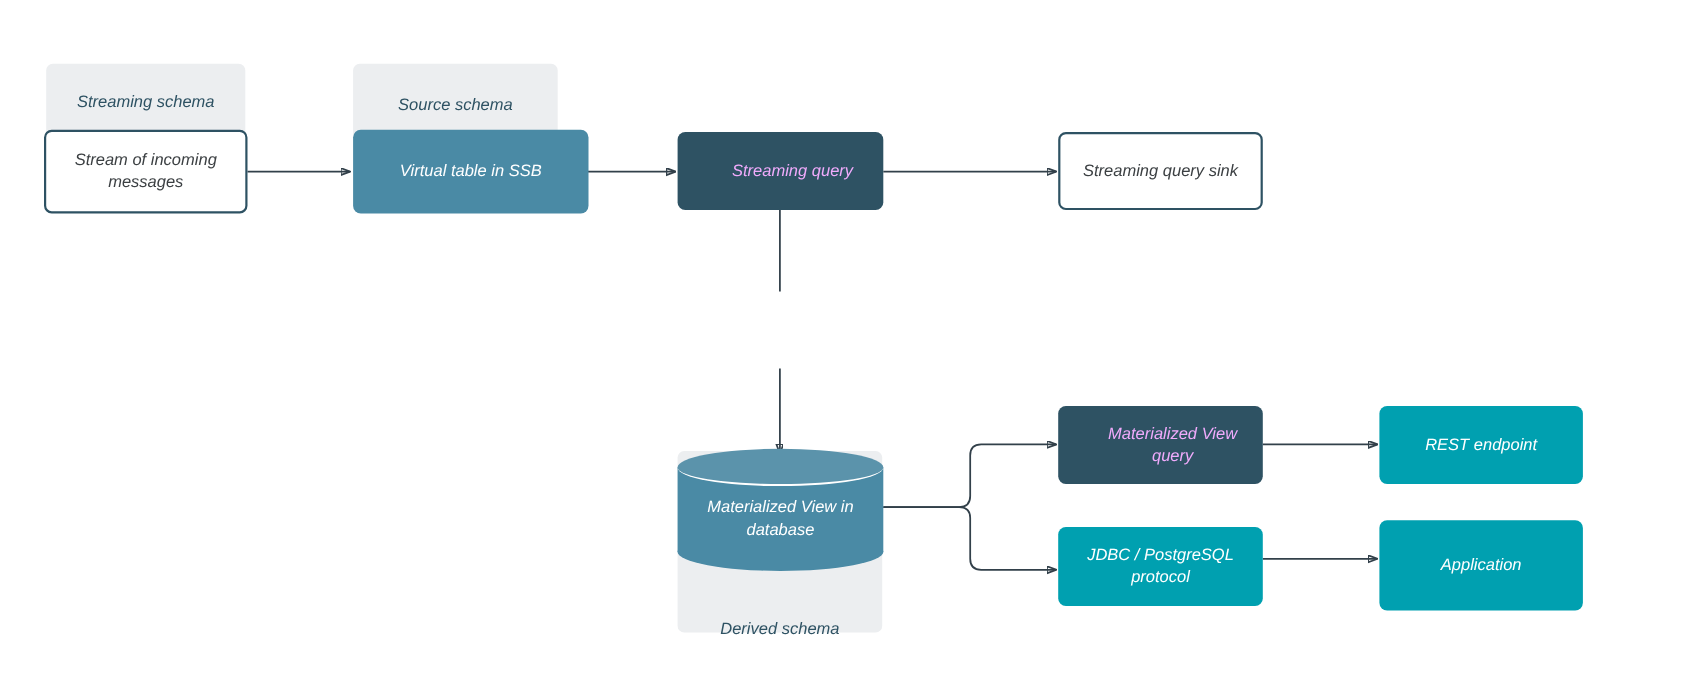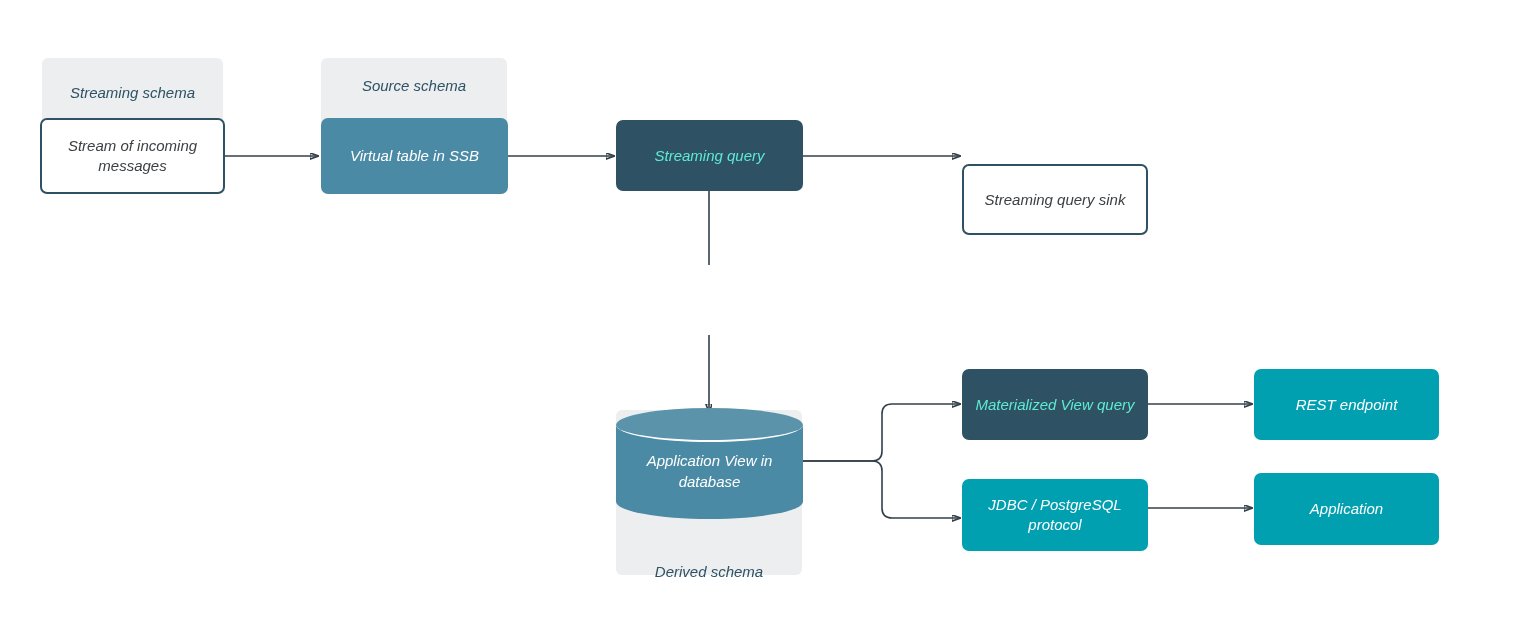--- a/index.html
+++ b/index.html
@@ -49,21 +49,22 @@
     background: #ffffff;
     border: 2px solid #2e5263;
     color: #3c4043;
   }
   .node.steel {
     background: #4a8aa5;
     color: #ffffff;
   }
   .node.slate {
     background: #2e5263;
-    color: #5eead4;
+    color: #f0abfc;
+    padding-left: 32px;
   }
   .node.gray {
     background: #a0a4a8;
     color: #ffffff;
   }
   .node.teal {
     background: #00a0b0;
     color: #ffffff;
   }
   .cyl {
@@ -115,21 +116,21 @@
 </style>
 </head>
 <body>
 
 <div id="canvas">
 
   <div class="schema-panel" style="left:42px; top:58px; width:181px; height:80px;"></div>
   <div class="schema-label" style="left:42px; top:83px; width:181px;">Streaming schema</div>
 
   <div class="schema-panel" style="left:321px; top:58px; width:186px; height:80px;"></div>
-  <div class="schema-label" style="left:321px; top:76px; width:186px;">Source schema</div>
+  <div class="schema-label" style="left:321px; top:86px; width:186px;">Source schema</div>
 
   <div class="schema-panel" style="left:616px; top:410px; width:186px; height:165px;"></div>
   <div class="schema-label" style="left:616px; top:532px; width:186px;margin-top:30px;">Derived schema</div>
 
   <svg class="links">
     <defs>
       <marker id="arrow" markerWidth="9" markerHeight="9" refX="8.2" refY="3.2" orient="auto" markerUnits="userSpaceOnUse">
         <path d="M0,0 L8.6,3.2 L0,6.4 z" fill="#32404a" stroke="none"></path>
       </marker>
     </defs>
@@ -148,35 +149,35 @@
 
     <path d="M803,461 L872,461 Q882,461 882,471 L882,508 Q882,518 892,518 L960,518" marker-end="url(#arrow)"></path>
 
     <line x1="1148" y1="404" x2="1252" y2="404" marker-end="url(#arrow)"></line>
 
     <line x1="1148" y1="508" x2="1252" y2="508" marker-end="url(#arrow)"></line>
   </svg>
 
   <div class="node outlined" style="left:40px; top:118px; width:185px; height:76px;">Stream of incoming messages</div>
 
-  <div class="node steel" style="left:321px; top:118px; width:187px; height:76px;">Virtual table in SSB</div>
+  <div class="node steel" style="left:321px; top:118px; width:214px; height:76px;">Virtual table in SSB</div>
 
   <div class="node slate" style="left:616px; top:120px; width:187px; height:71px;">Streaming query</div>
 
-  <div class="node outlined" style="left:962px; top:120px; width:186px; height:71px;margin-top:44px;">Streaming query sink</div>
+  <div class="node outlined" style="left:962px; top:120px; width:186px; height:71px;">Streaming query sink</div>
 
 
   <div class="cyl" style="left:616px; top:408px; width:187px; height:111px;">
     <div class="cyl-bottom" style="top:76px; width:187px; height:35px;"></div>
     <div class="cyl-body" style="top:17px; width:187px; height:77px;"></div>
     <div class="cyl-top" style="top:0px; width:187px; height:34px;"></div>
-    <div class="cyl-label" style="top:42px;">Application View in database</div>
+    <div class="cyl-label" style="top:42px;">Materialized View in database</div>
   </div>
 
   <div class="node slate" style="left:962px; top:369px; width:186px; height:71px;">Materialized View query</div>
 
   <div class="node teal" style="left:962px; top:479px; width:186px; height:72px;">JDBC / PostgreSQL protocol</div>
 
   <div class="node teal" style="left:1254px; top:369px; width:185px; height:71px;">REST endpoint</div>
 
-  <div class="node teal" style="left:1254px; top:473px; width:185px; height:72px;">Application</div>
+  <div class="node teal" style="left:1254px; top:473px; width:185px; height:82px;">Application</div>
 
 </div>
 
 </body></html>

